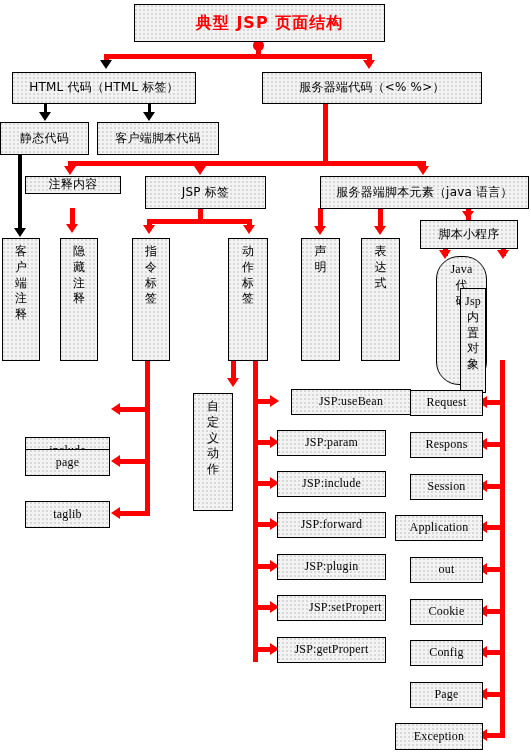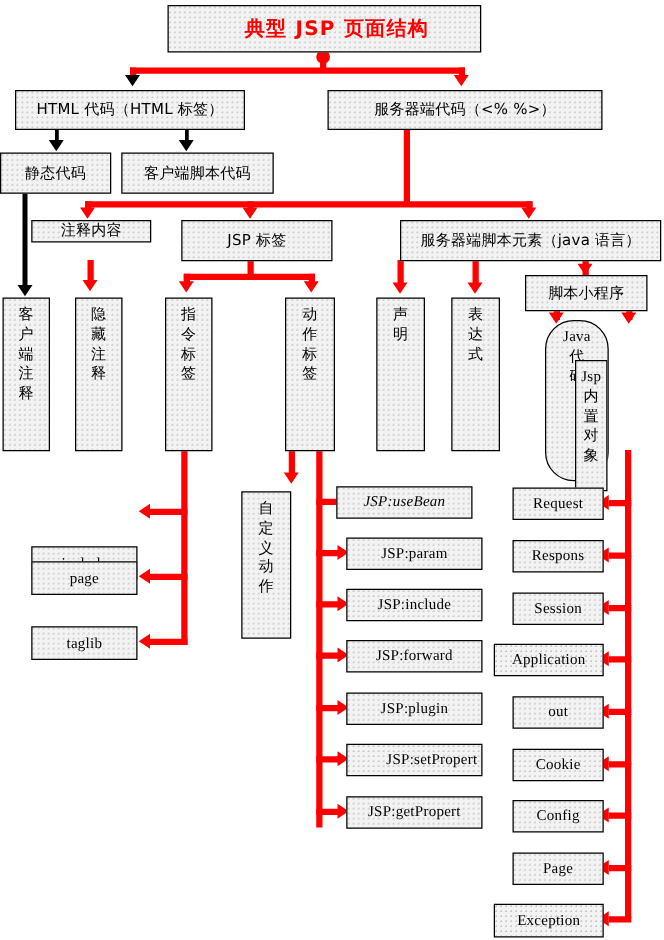--- a/index.html
+++ b/index.html
@@ -267,21 +267,21 @@
   <div class="box mono" style="left:25px;top:397px;width:85px;height:27px;margin-top:40px;">
     <span>include</span>
   </div>
   <div class="box mono" style="left:25px;top:449px;width:85px;height:27px;">
     <span>page</span>
   </div>
   <div class="box mono" style="left:25px;top:501px;width:85px;height:27px;">
     <span>taglib</span>
   </div>
 
-  <div class="box mono" style="left:269px;top:389px;width:109px;height:26px;font-style:italic;">
+  <div class="box mono" style="left:291px;top:389px;width:120px;height:26px;">
     <span>JSP:useBean</span>
   </div>
   <div class="box mono" style="left:277px;top:430px;width:109px;height:26px;">
     <span>JSP:param</span>
   </div>
   <div class="box mono" style="left:277px;top:471px;width:109px;height:26px;">
     <span>JSP:include</span>
   </div>
   <div class="box mono" style="left:277px;top:512px;width:109px;height:26px;">
     <span>JSP:forward</span>

